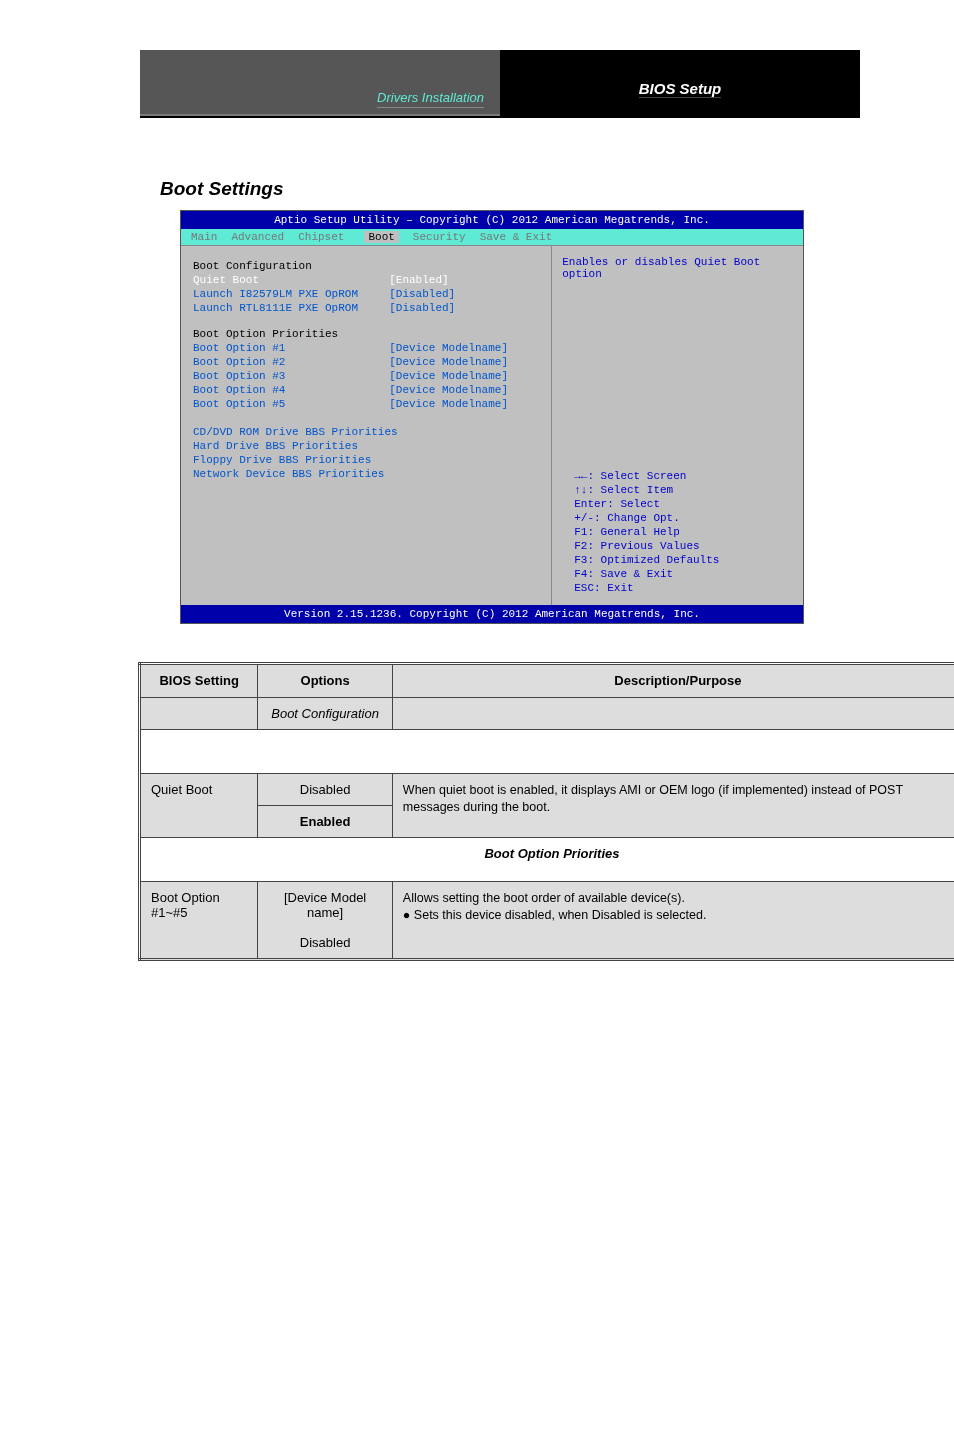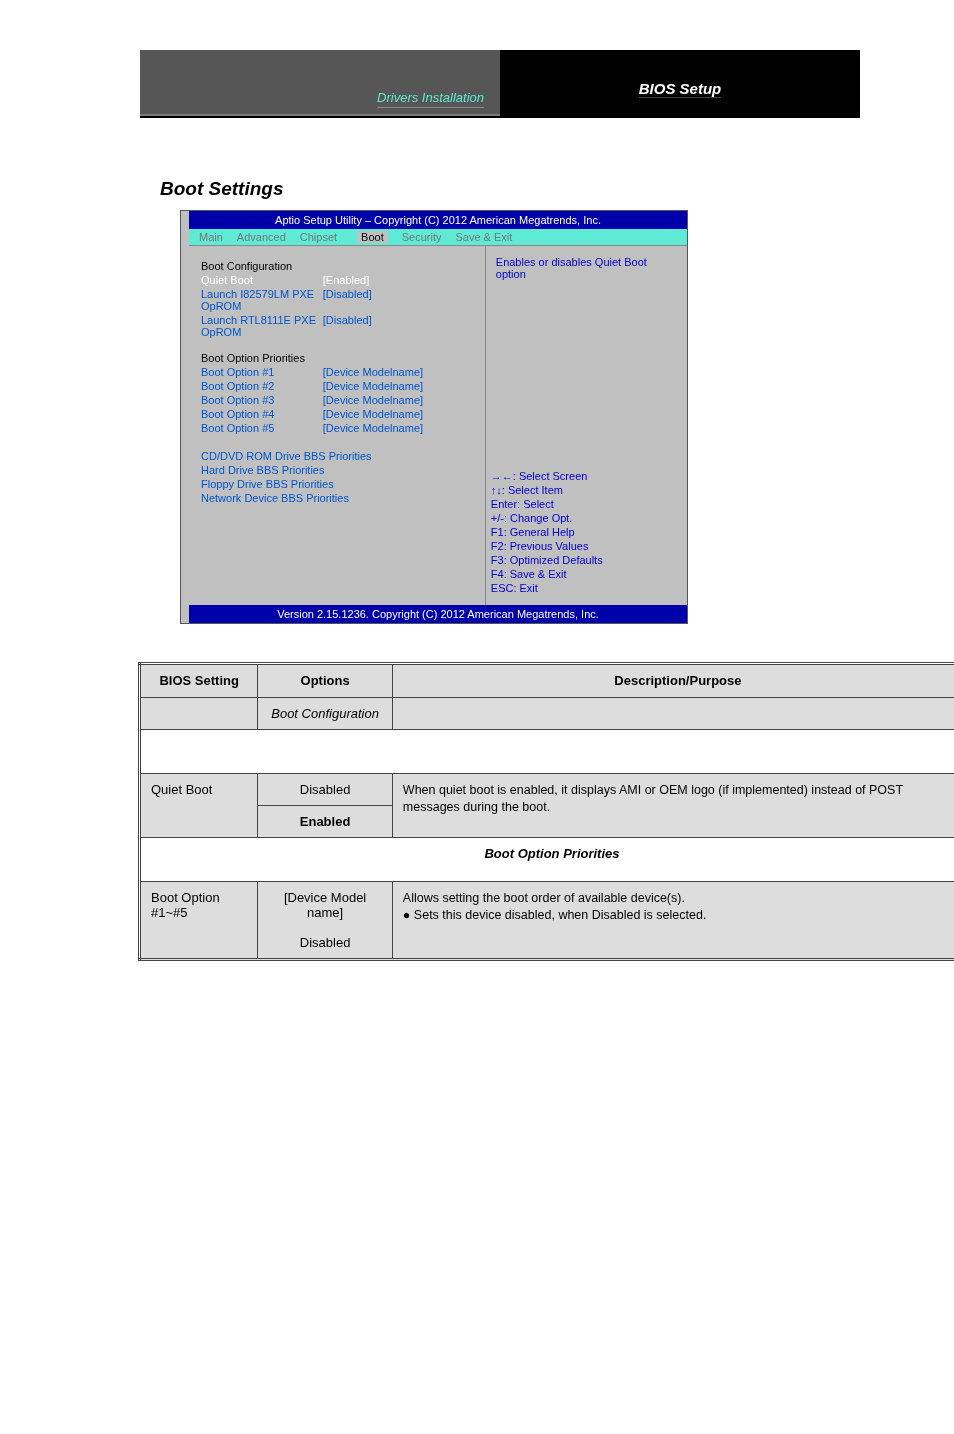--- a/index.html
+++ b/index.html
@@ -10,36 +10,36 @@
   
   .header-bar { display: flex; height: 68px; width: 720px; margin-left: 100px; margin-top: 10px; border-bottom: 2px solid #000; }
   .header-left { flex: 1; background: #565656; border-bottom: 2px solid #7a7a7a; display:flex; align-items:flex-end; justify-content:flex-end; padding:6px 16px; }
   .header-left span { color:#5eead4; font-size:13px; font-style:italic; border-bottom:1px solid #888; padding-bottom:2px; }
   .header-right { flex: 1; background: #000; display:flex; align-items:flex-end; justify-content:center; padding:18px 16px; }
   .header-right span { color:#fff; font-size:15px; font-style:italic; font-weight:bold; border-bottom:1px solid #444; }
 
   .section-title { margin: 60px 0 10px 120px; font-size:19px; font-style:italic; font-weight:bold; color:#000; }
 
   
-  .bios { width: 508px; margin-left: 140px; background:#c0c0c0; border:1px solid #555; font-family: Liberation Sans, sans-serif; font-size:11px;padding-left:8px; }
+  .bios { width: 624px; margin-left: 140px; background:#c0c0c0; border:1px solid #555; font-family: Liberation Mono, monospace; font-size:11px; }
   .bios-title { background:#0000aa; color:#fff; text-align:center; padding:3px 4px; font-size:11px; }
   .bios-tabs { background:#5eead4; color:#888; padding:2px 10px; display:flex; gap:14px; }
   .bios-tabs span { color:#777; }
   .bios-tabs span.active { background:#c0c0c0; color:#000; padding:0 4px;margin-left:6px; }
   .bios-body { display:flex; height:360px; border-top:1px solid #888; }
   .bios-left { flex: 1.35; padding:10px 12px; border-right:1px solid #888; position:relative; }
   .bios-right { flex: 0.9; padding:10px 10px; color:#0000cc; position:relative; }
   .bios-row { display:flex; margin-bottom:2px; }
   .bl { flex:1; color:#0055cc; }
   .bl.sel { color:#fff; }
   .bv { width:150px; color:#0055cc; }
   .bv.sel { color:#fff; }
   .bh { color:#000; margin-top:4px; margin-bottom:2px; }
   .help-top { color:#0000cc; }
-  .help-keys { position:absolute; bottom:10px; left:5px; line-height:14px; }
+  .help-keys { position:absolute; bottom:10px; left:22px; line-height:14px; }
   .help-keys div { color:#0000cc; }
   .bios-footer { background:#0000aa; color:#fff; text-align:center; padding:3px 4px; font-size:11px; }
 
   
   .tbl { width: 828px; margin: 38px 0 0 98px; border-collapse: collapse; border:3px double #444; font-size:13px; }
   .tbl td, .tbl th { border:1px solid #444; padding:8px 10px; vertical-align:top; }
   .hdr td { background:#ddd; font-weight:bold; text-align:center; height:34px; }
   .subhdr td { background:#ddd; font-style:italic; text-align:center; height:30px; }
   .sect td { background:#fff; font-weight:bold; font-style:italic; text-align:center; height:44px; }
   .grey { background:#ddd; }

